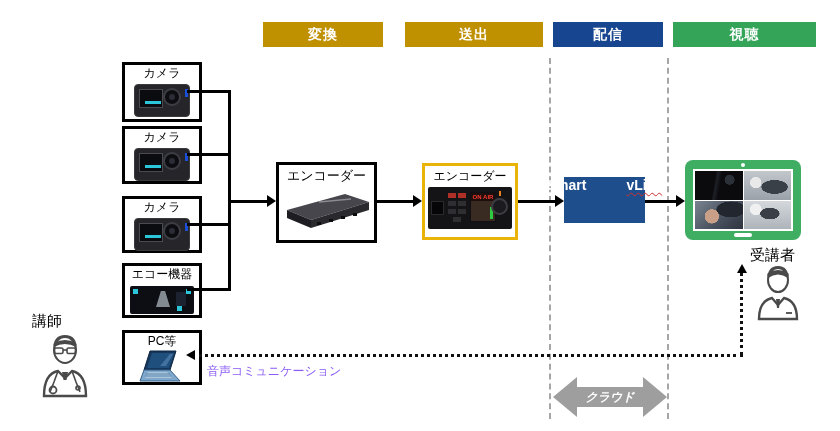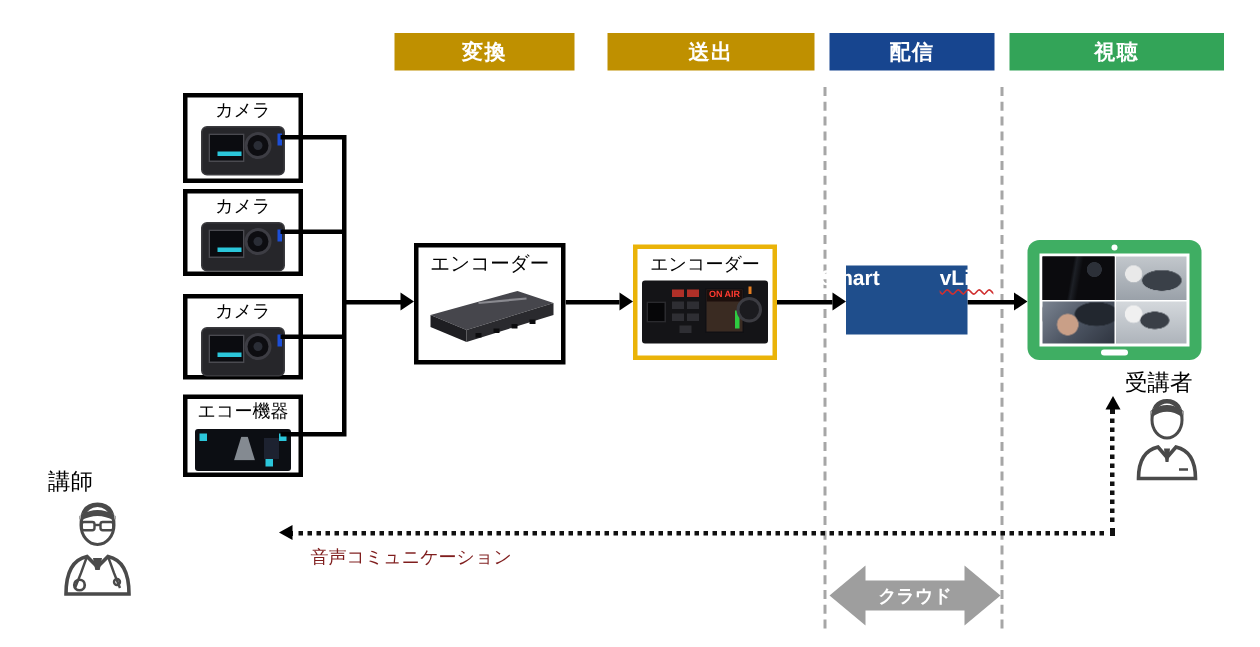--- a/index.html
+++ b/index.html
@@ -132,23 +132,23 @@
       linear-gradient(180deg, #d4d8dc 0%, #aeb4bb 100%); }
 
   
   .person-label { position:absolute; font-size:15px; color:#000; }
   .lbl-instructor { left:32px; top:312px; }
   .lbl-attendee  { left:750px; top:246px; }
   .icon-instructor { position:absolute; left:36px;  top:330px; }
   .icon-attendee   { position:absolute; left:753px; top:263px; }
 
   
-  .audio-label { position:absolute; left:207px; top:363px; font-size:12px; color:#7f1d1d; }
-
-  .cloud-arrow { position:absolute; left:553px; top:377px; width:114px; height:40px; }
+  .audio-label { position:absolute; left:207px; top:363px; font-size:12px; color:#8b5cf6; }
+
+  .cloud-arrow { position:absolute; left:553px; top:377px; width:114px; height:40px;font-style:italic; }
   .cloud-tri-l { position:absolute; left:0; top:0; width:0; height:0;
                  border-top:20px solid transparent; border-bottom:20px solid transparent;
                  border-right:24px solid #9e9e9e; }
   .cloud-tri-r { position:absolute; right:0; top:0; width:0; height:0;
                  border-top:20px solid transparent; border-bottom:20px solid transparent;
                  border-left:24px solid #9e9e9e; }
   .cloud-body { position:absolute; left:22px; right:22px; top:10px; height:20px;
                 background:#9e9e9e; color:#fff; font-weight:bold; font-size:12px;
                 text-align:center; line-height:20px; }
 </style>
@@ -208,20 +208,32 @@
     <div class="src-label">エコー機器</div>
     <div class="echo-pic">
       <div class="echo-dot" style="left:3px;top:3px;"></div>
       <div class="echo-dot" style="right:3px;top:3px;"></div>
       <div class="echo-dot" style="right:12px;bottom:3px;"></div>
       <div class="echo-wedge"></div>
       <div class="echo-panel"></div>
     </div>
   </div>
 
+  <div class="src-box box-pc">
+    <div class="src-label">PC等</div>
+    <svg class="pc-pic" width="52" height="34" viewBox="0 0 52 34">
+      <polygon points="14,1 40,1 34,20 8,20" fill="#16375c" stroke="#0d2440" stroke-width="1"></polygon>
+      <polygon points="16,3 38,3 33,18 11,18" fill="#1f4f7d"></polygon>
+      <polygon points="34,4 24,16 30,16 37,4" fill="#4d7aa8" opacity="0.8"></polygon>
+      <polygon points="8,20 34,20 44,31 4,31" fill="#7fa8cc" stroke="#35608c" stroke-width="1"></polygon>
+      <polygon points="12,22 31,22 36,28 9,28" fill="#aac6dd"></polygon>
+      <line x1="10" y1="24" x2="34" y2="24" stroke="#5c85ab" stroke-width="1"></line>
+      <line x1="9" y1="26" x2="35" y2="26" stroke="#5c85ab" stroke-width="1"></line>
+    </svg>
+  </div>
 
   <div class="hline" style="left:187px;top:90px;width:41px;"></div>
   <div class="hline" style="left:187px;top:153px;width:41px;"></div>
   <div class="hline" style="left:187px;top:223px;width:41px;"></div>
   <div class="hline" style="left:187px;top:288px;width:41px;"></div>
   <div class="vline" style="left:228px;top:90px;height:201px;"></div>
 
   <div class="hline" style="left:228px;top:200px;width:40px;"></div>
   <div class="arrow-r" style="left:267px;top:195px;"></div>
 

